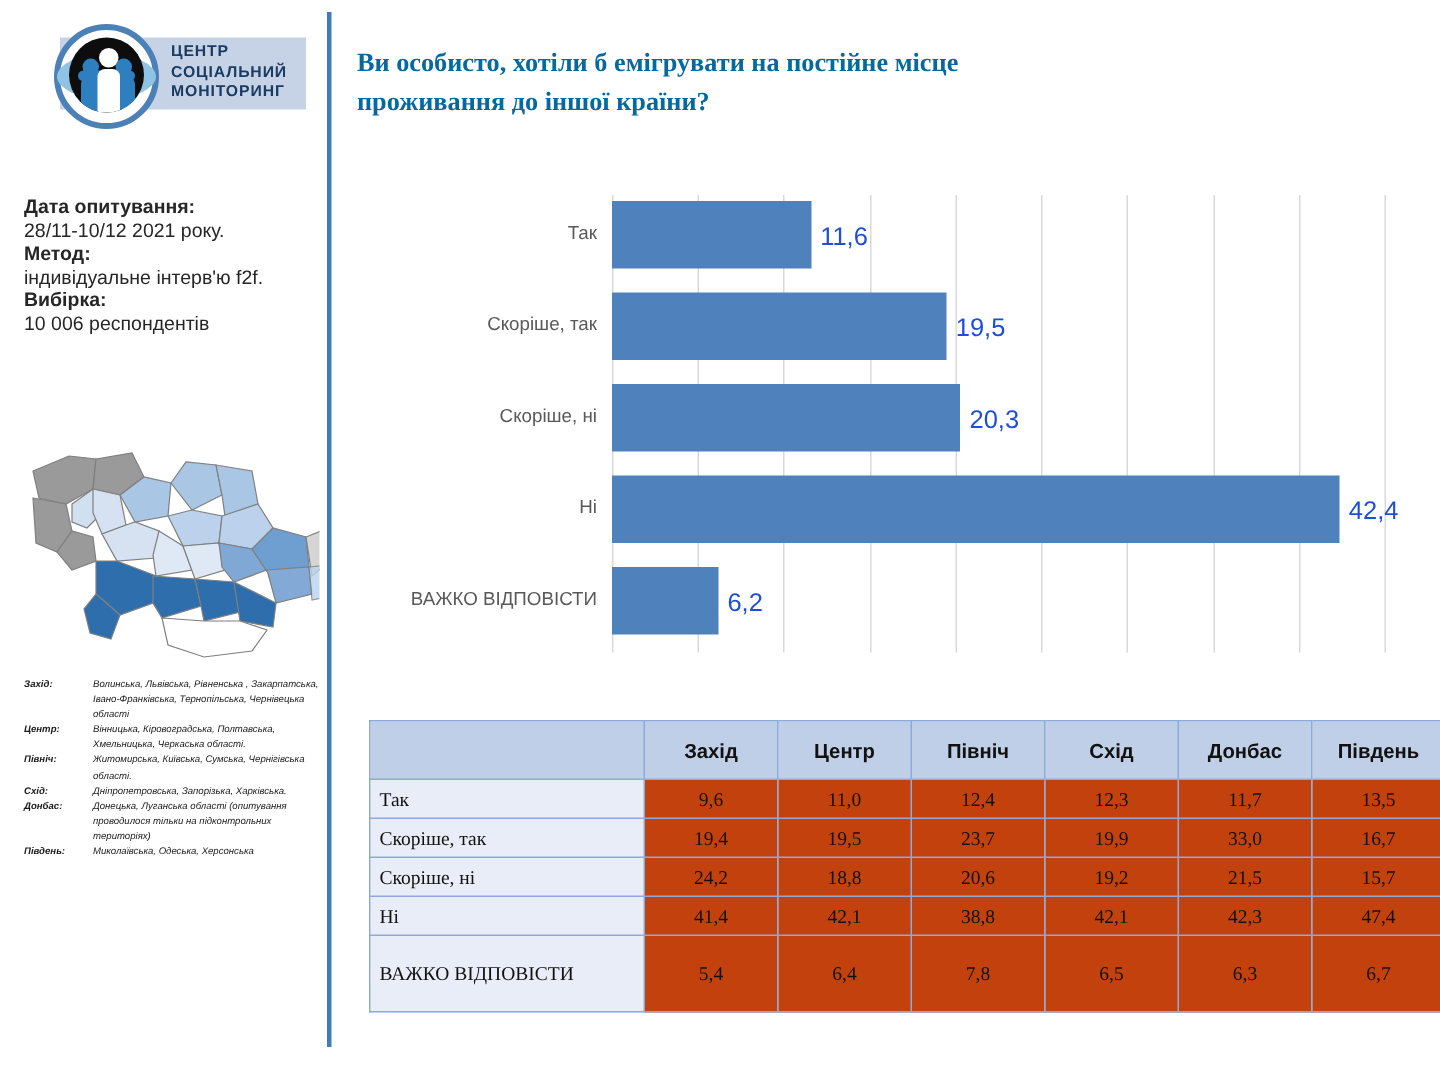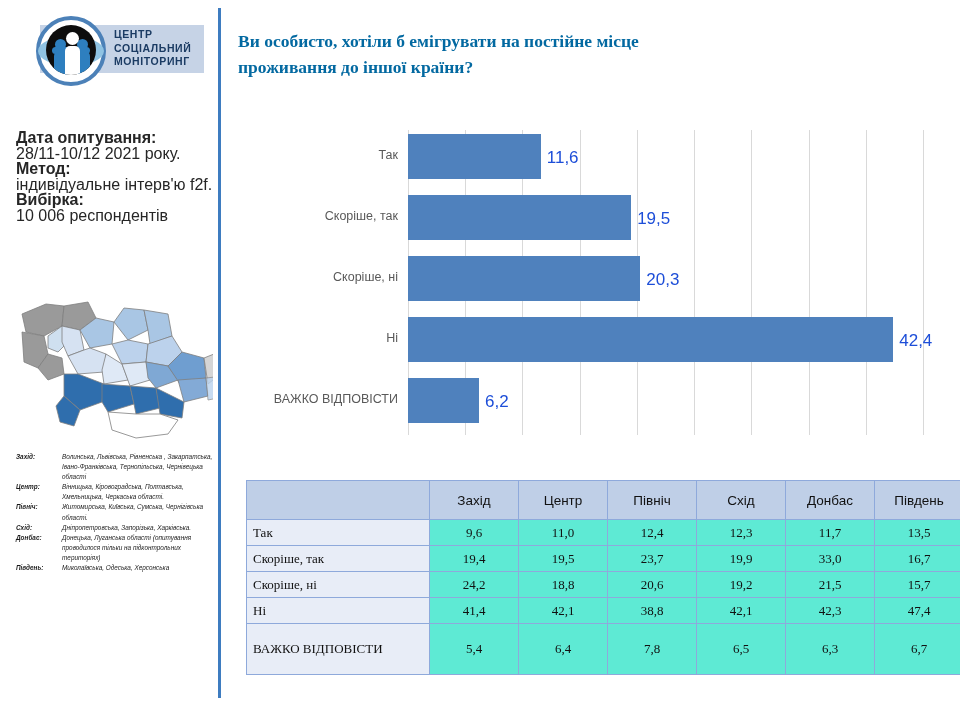--- a/index.html
+++ b/index.html
@@ -92,21 +92,21 @@
     line-height: 13.5px;
     letter-spacing: 0.6px;
     color: #1b3b63;
   }
 
   
   #survey-meta {
     position: absolute;
     left: 16px; top: 130px;
     width: 200px;
-    font-size: 16px;
+    font-size: 13px;
     line-height: 15.6px;
     color: #262626;
   }
   #survey-meta .k { font-weight: bold; }
   #survey-meta .v { font-weight: normal; }
 
   
   #map-wrap {
     position: absolute;
     left: 18px; top: 292px;
@@ -197,29 +197,29 @@
   }
   th, td {
     border: 1px solid #8EA9DB;
     padding: 2px 6px;
     font-size: 13px;
     color: #111;
   }
   thead th {
     background: #BFCFE7;
     text-align: center;
-    font-weight: normal;
+    font-weight: bold;
     font-family: "Liberation Sans", sans-serif;
     font-size: 13.5px;
     height: 34px;
     vertical-align: middle;
   }
   thead th.corner { background: #BFCFE7; }
   tbody td {
-    background: #5eead4;
+    background: #c2410c;
     text-align: center;
     height: 21px;
     vertical-align: middle;
   }
   tbody td.rowhead {
     text-align: left;
     background: #E8EDF7;
   }
   tbody tr.tall td { height: 46px; }
   .col-first { width: 170px; }

